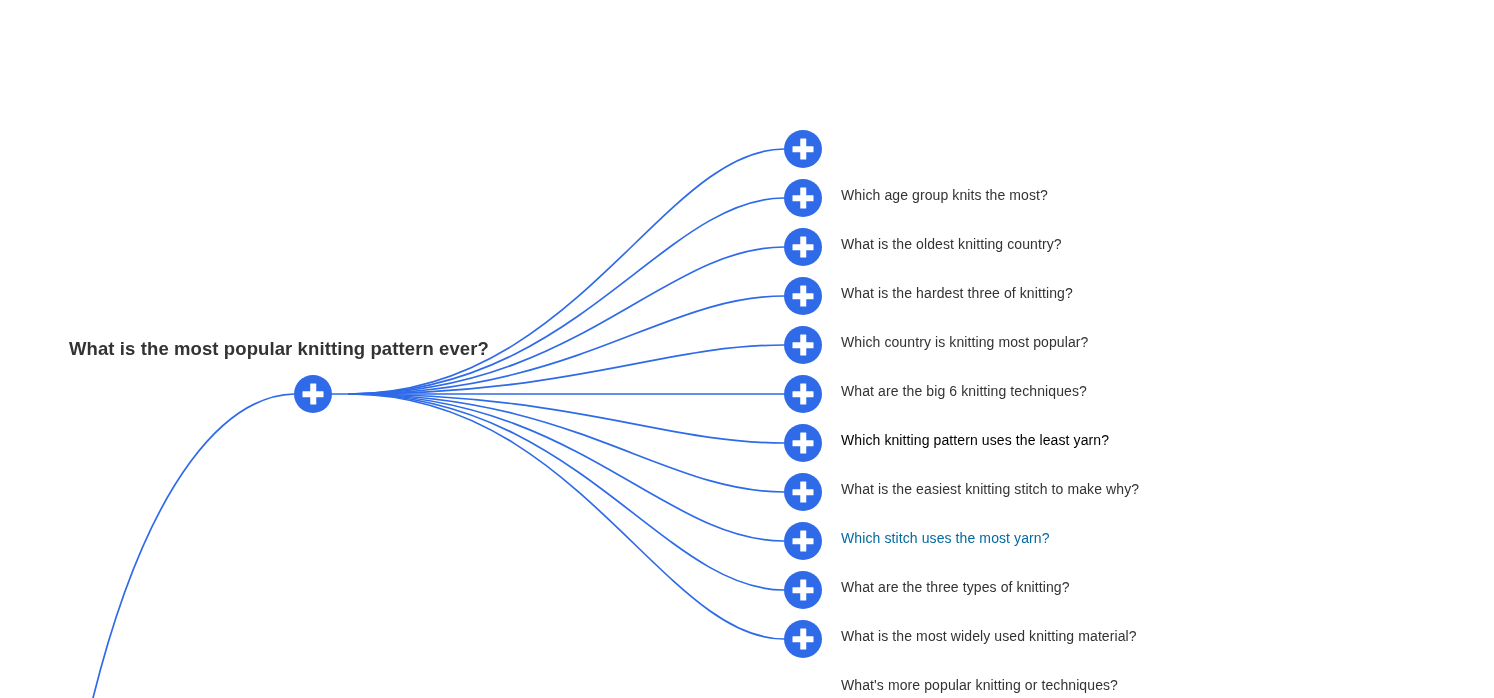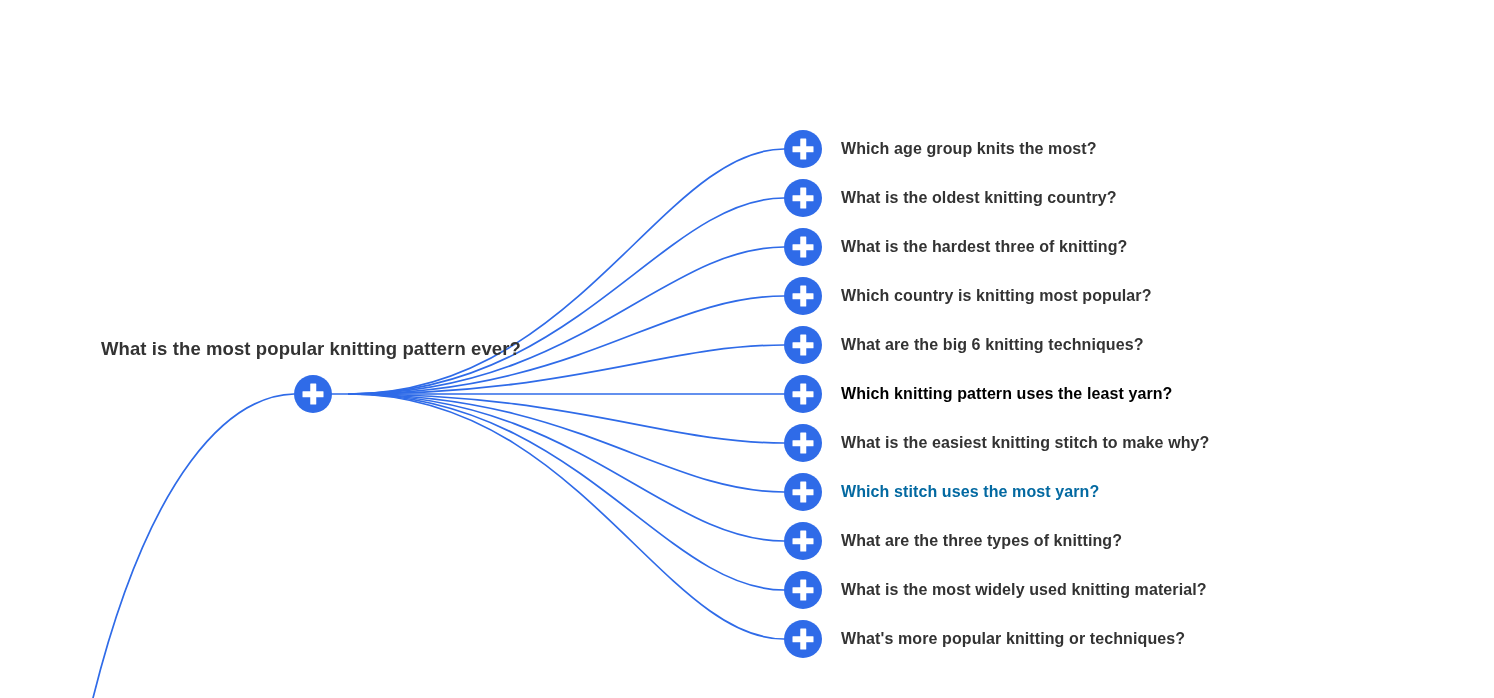--- a/index.html
+++ b/index.html
@@ -51,26 +51,27 @@
     top: 50%;
     width: 5.5px;
     height: 21px;
     background: #ffffff;
     transform: translate(-50%, -50%);
     border-radius: 0.5px;
   }
   .child-label {
     position: absolute;
     transform: translateY(-50%);
-    font-size: 16px;
-    font-weight: bold;
+    font-size: 14px;
+    font-weight: normal;
     color: #333333;
     letter-spacing: 0.1px;
     white-space: nowrap;
     cursor: default;
+    margin-top: 46px;
   }
   .root-label {
     position: absolute;
     font-size: 18.5px;
     font-weight: bold;
     color: #333333;
     letter-spacing: 0.1px;
     white-space: nowrap;
     cursor: default;
   }
@@ -91,21 +92,21 @@
       <path d="M 349 394 C 575.2 394 662.2 443 784 443" fill="none" stroke="#2f6be8" stroke-width="1.7" stroke-linecap="round"></path>
       <path d="M 349 394 C 575.2 394 662.2 492 784 492" fill="none" stroke="#2f6be8" stroke-width="1.7" stroke-linecap="round"></path>
       <path d="M 349 394 C 575.2 394 662.2 541 784 541" fill="none" stroke="#2f6be8" stroke-width="1.7" stroke-linecap="round"></path>
       <path d="M 349 394 C 575.2 394 662.2 590 784 590" fill="none" stroke="#2f6be8" stroke-width="1.7" stroke-linecap="round"></path>
       <path d="M 349 394 C 575.2 394 662.2 639 784 639" fill="none" stroke="#2f6be8" stroke-width="1.7" stroke-linecap="round"></path>
       <path d="M 331 394 L 349 394" fill="none" stroke="#2f6be8" stroke-width="1.7" stroke-linecap="round"></path>
     </svg>
 
   <div id="nodes-layer">
       <div class="node" style="left: 313px; top: 394px; background: rgb(47, 107, 232);"><span><span class="bar-h" style="background: rgb(255, 255, 255);"></span><span class="bar-v" style="background: rgb(255, 255, 255);"></span></span></div>
-      <div class="root-label" style="left: 69px; top: 338px; color: rgb(51, 51, 51); margin-left: 32px;">What is the most popular knitting pattern ever?</div>
+      <div class="root-label" style="left: 69px; top: 338px; color: rgb(51, 51, 51);">What is the most popular knitting pattern ever?</div>
       <div class="node" style="left: 803px; top: 149px; background: rgb(47, 107, 232);"><span><span class="bar-h" style="background: rgb(255, 255, 255);"></span><span class="bar-v" style="background: rgb(255, 255, 255);"></span></span></div>
       <div class="child-label" style="left: 841px; top: 149px; color: rgb(51, 51, 51);">Which age group knits the most?</div>
       <div class="node" style="left: 803px; top: 198px; background: rgb(47, 107, 232);"><span><span class="bar-h" style="background: rgb(255, 255, 255);"></span><span class="bar-v" style="background: rgb(255, 255, 255);"></span></span></div>
       <div class="child-label" style="left: 841px; top: 198px; color: rgb(51, 51, 51);">What is the oldest knitting country?</div>
       <div class="node" style="left: 803px; top: 247px; background: rgb(47, 107, 232);"><span><span class="bar-h" style="background: rgb(255, 255, 255);"></span><span class="bar-v" style="background: rgb(255, 255, 255);"></span></span></div>
       <div class="child-label" style="left: 841px; top: 247px; color: rgb(51, 51, 51);">What is the hardest three of knitting?</div>
       <div class="node" style="left: 803px; top: 296px; background: rgb(47, 107, 232);"><span><span class="bar-h" style="background: rgb(255, 255, 255);"></span><span class="bar-v" style="background: rgb(255, 255, 255);"></span></span></div>
       <div class="child-label" style="left: 841px; top: 296px; color: rgb(51, 51, 51);">Which country is knitting most popular?</div>
       <div class="node" style="left: 803px; top: 345px; background: rgb(47, 107, 232);"><span><span class="bar-h" style="background: rgb(255, 255, 255);"></span><span class="bar-v" style="background: rgb(255, 255, 255);"></span></span></div>
       <div class="child-label" style="left: 841px; top: 345px; color: rgb(51, 51, 51);">What are the big 6 knitting techniques?</div>

